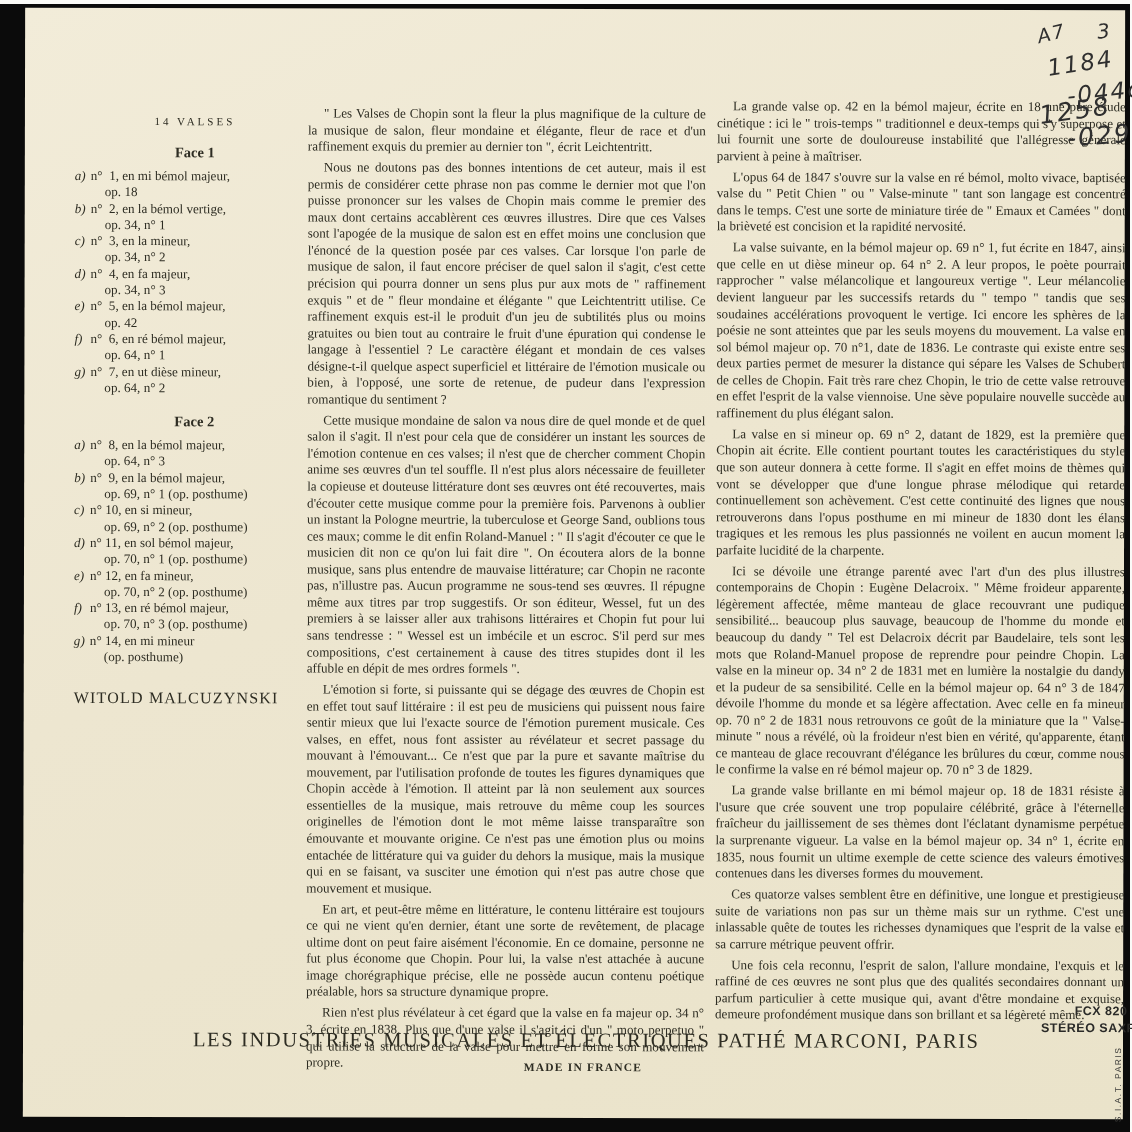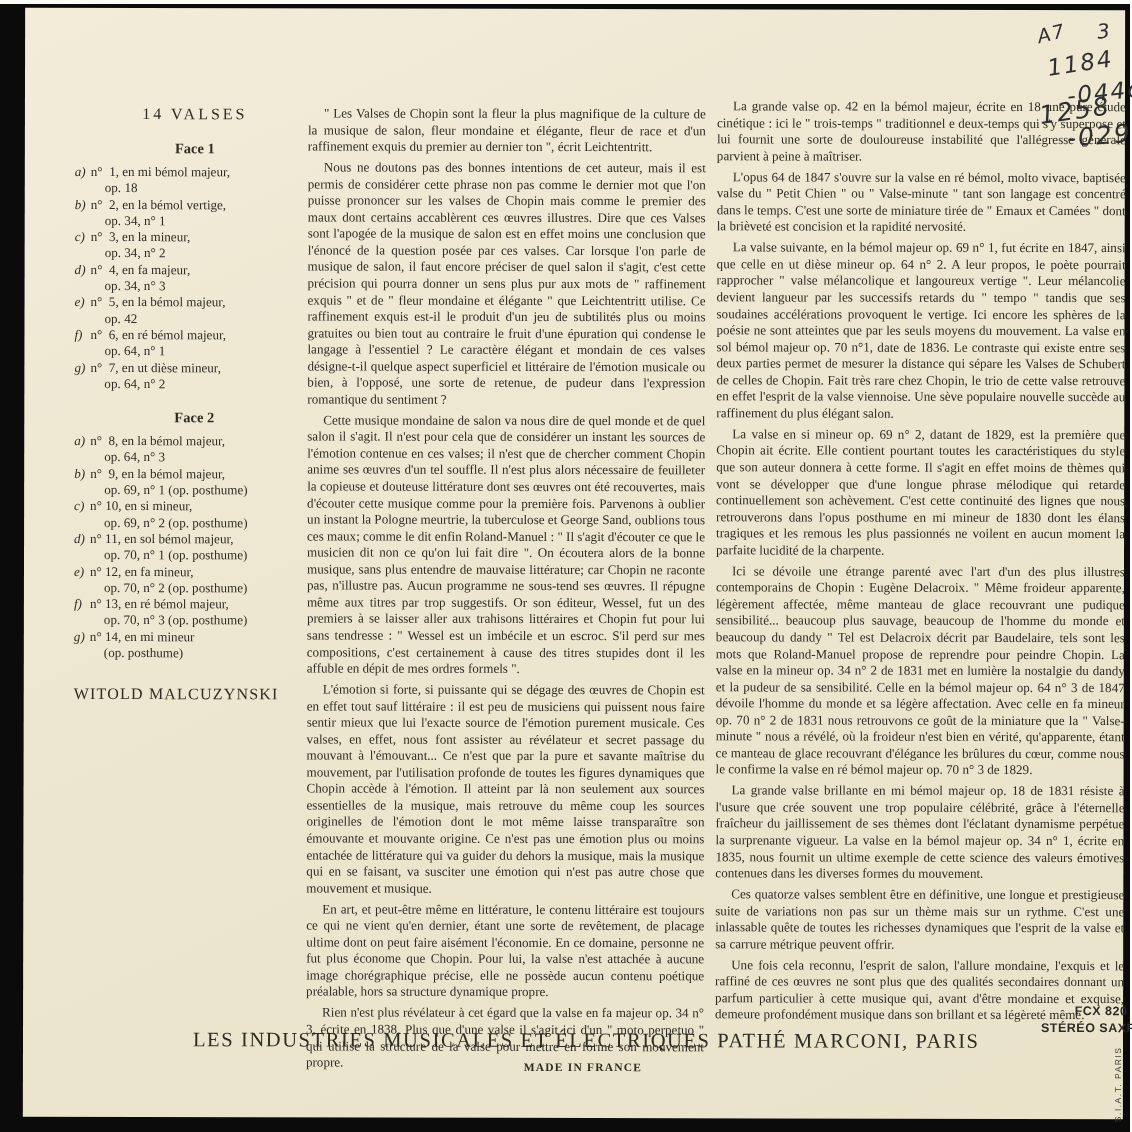--- a/index.html
+++ b/index.html
@@ -14,21 +14,21 @@
   }
   .sleeve{
     position:absolute;left:24px;top:9px;width:1100px;height:1109px;
     background:linear-gradient(155deg,#f2ecd9 0%,#ede6d0 45%,#eae3ca 100%);
     transform:rotate(0.12deg);
     color:#2e2d23;
   }
   
   .col-left{position:absolute;left:50px;top:94px;width:240px;}
   .title{font-size:23px;text-align:center;letter-spacing:.5px;line-height:27px;}
-  .subtitle{font-size:16px;text-align:center;letter-spacing:3px;margin-top:3px;}
+  .subtitle{font-size:11px;text-align:center;letter-spacing:3px;margin-top:13px;}
   .face-label{font-size:14.5px;font-weight:bold;text-align:center;margin:17px 0 7px;}
   .tracks{font-size:13.1px;line-height:16.3px;}
   .track{margin:0;}
   .t-line1{position:relative;padding-left:16px;}
   .t-letter{position:absolute;left:0;font-style:italic;}
   .t-name{white-space:pre-wrap;}
   .t-op{padding-left:30px;white-space:pre-wrap;}
   .artist{font-size:16px;letter-spacing:1.2px;margin-top:24px;}
   
   .col-mid{position:absolute;left:283px;top:97px;width:398px;}

